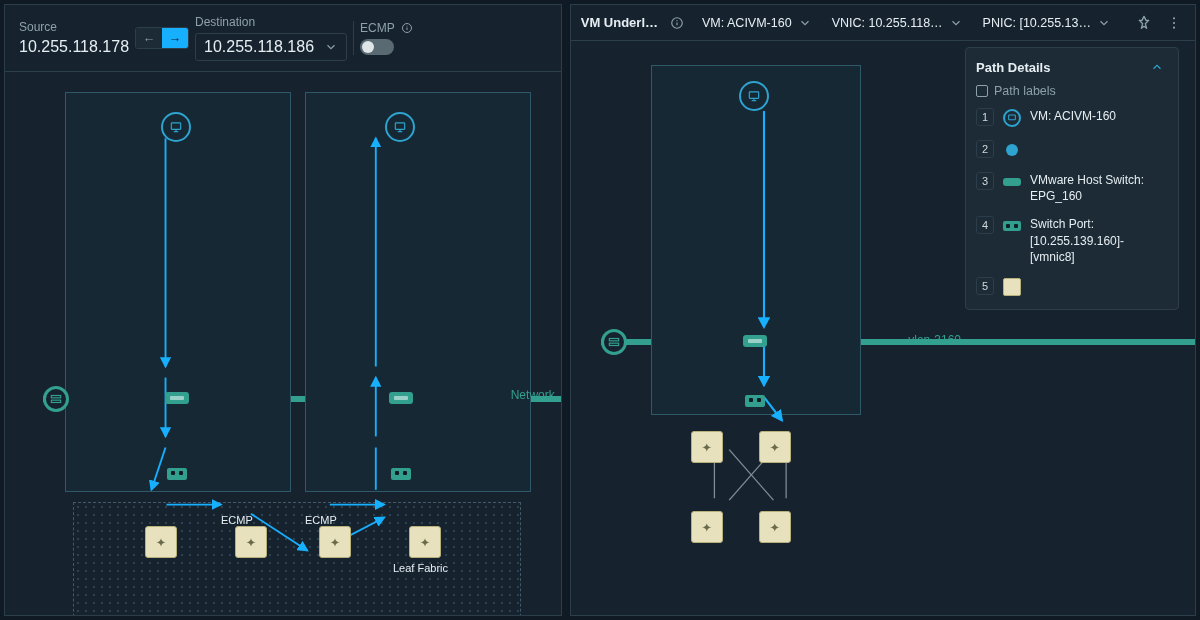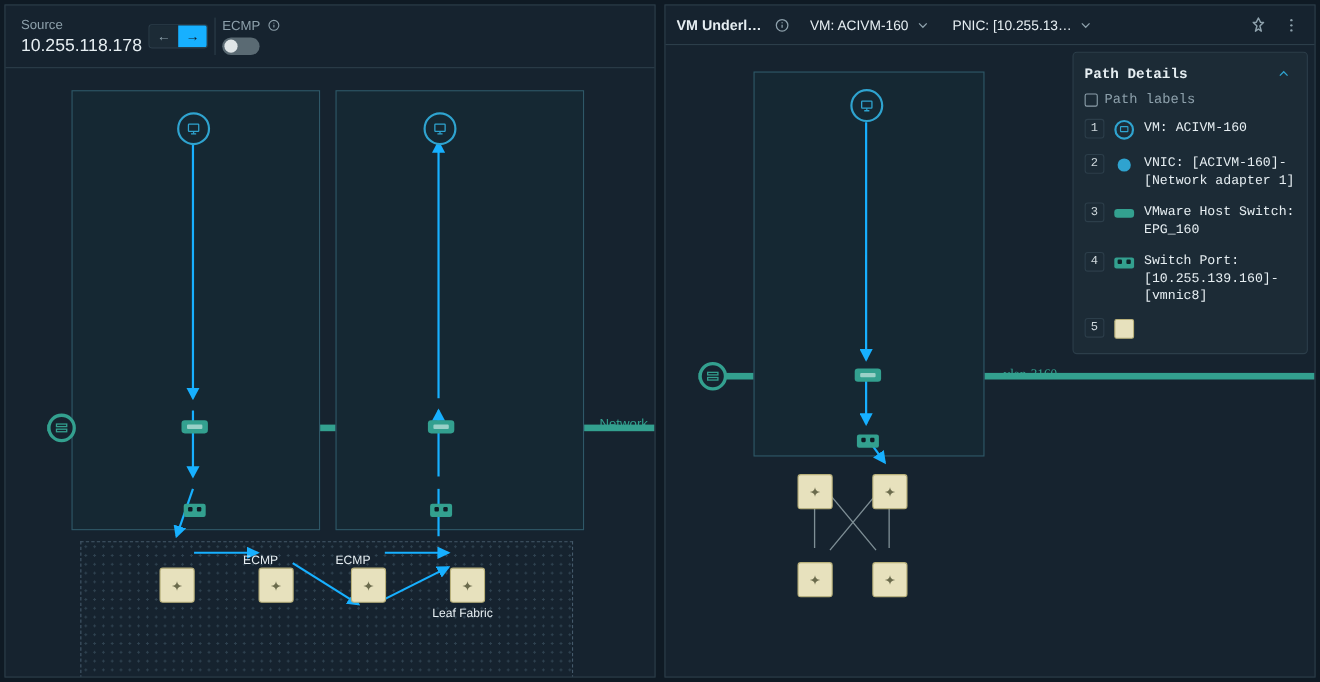--- a/index.html
+++ b/index.html
@@ -84,23 +84,23 @@
     background-size:8px 8px; background-position:0 0;
   }
   .node-text{position:absolute;font-size:11px;color:#e6eef2;white-space:nowrap;z-index:4;}
   svg.links{position:absolute;inset:0;width:100%;height:100%;z-index:2;pointer-events:none;}
   .link{stroke:var(--accent-strong);stroke-width:2;fill:none;}
   .link-gray{stroke:#7f8f96;stroke-width:1.2;fill:none;}
   .arrow{fill:var(--accent-strong);}
 
   
   .details{
-    position:absolute; right:6px; top:6px; width:214px;
+    position:absolute; right:16px; top:6px; width:214px;
     border:1px solid var(--border); border-radius:4px; background:var(--bg-panel-2);
-    z-index:10; padding:8px 10px 12px 10px;font-family:Liberation Mono, monospace;
+    z-index:10; padding:8px 10px 12px 10px;
   }
   .details-header{display:flex;align-items:center;justify-content:space-between;margin-bottom:6px;}
   .details-title{font-weight:600;color:#e6eef2;font-size:13px;}
   .chk-row{display:flex;align-items:center;gap:6px;color:var(--muted);margin-bottom:10px;}
   .chk{width:12px;height:12px;border:1.5px solid var(--muted);border-radius:2px;}
   .step{display:flex;gap:8px;margin-bottom:12px;align-items:flex-start;}
   .step-num{
     width:18px;height:18px;border:1px solid var(--border);border-radius:3px;
     display:flex;align-items:center;justify-content:center;font-size:11px;color:var(--text);
   }
@@ -124,20 +124,29 @@
   <div class="panel">
 
     <div class="controls">
       <div class="ctl-col">
         <span class="ctl-label">Source</span>
         <span class="ctl-value">10.255.118.178</span>
       </div>
       <div class="seg">
         <div>←</div>
         <div class="active">→</div>
+      </div>
+      <div class="ctl-col">
+        <span class="ctl-label">Destination</span>
+        <div class="dest-box">
+          <span class="ctl-value">10.255.118.186</span>
+          <svg class="chev" viewBox="0 0 24 24" fill="none" stroke="currentColor" stroke-width="2" style="color:var(--muted)">
+              <polyline points="6 9 12 15 18 9"></polyline>
+            </svg>
+        </div>
       </div>
       <div class="vsep"></div>
       <div class="ctl-col">
         <span class="ctl-label" style="display:flex;align-items:center;gap:6px;">
           <span>ECMP</span>
           <svg width="12" height="12" viewBox="0 0 24 24" fill="none" stroke="currentColor" stroke-width="2" style="color:var(--muted)">
               <circle cx="12" cy="12" r="9"></circle>
               <line x1="12" y1="11" x2="12" y2="16"></line>
               <circle cx="12" cy="8" r="1" fill="currentColor" stroke="none"></circle>
             </svg>
@@ -224,20 +233,26 @@
             <circle cx="12" cy="8" r="1" fill="currentColor" stroke="none"></circle>
           </svg>
       </span>
       <div class="header-drop">
         <span class="lbl">VM: ACIVM-160</span>
         <svg class="chev" viewBox="0 0 24 24" fill="none" stroke="currentColor" stroke-width="2" style="color:var(--muted)">
             <polyline points="6 9 12 15 18 9"></polyline>
           </svg>
       </div>
       <div class="header-drop">
+        <span class="lbl">VNIC: 10.255.118…</span>
+        <svg class="chev" viewBox="0 0 24 24" fill="none" stroke="currentColor" stroke-width="2" style="color:var(--muted)">
+            <polyline points="6 9 12 15 18 9"></polyline>
+          </svg>
+      </div>
+      <div class="header-drop">
         <span class="lbl">PNIC: [10.255.13…</span>
         <svg class="chev" viewBox="0 0 24 24" fill="none" stroke="currentColor" stroke-width="2" style="color:var(--muted)">
             <polyline points="6 9 12 15 18 9"></polyline>
           </svg>
       </div>
       <div class="spacer"></div>
       <span class="pin-icon iconbtn">
         <svg width="16" height="16" viewBox="0 0 24 24" fill="none" stroke="currentColor" stroke-width="2">
             <path d="M12 2l3 6h4l-5 5 2 7-4-3-4 3 2-7-5-5h4z" stroke-linejoin="round"></path>
           </svg>
@@ -253,21 +268,21 @@
 
     <div class="topo-wrap">
 
       <div class="common-band" style="top:298px;left:30px;"></div>
       <div class="common-badge" style="top:288px;left:30px;">
         <svg width="14" height="14" viewBox="0 0 24 24" fill="none" stroke="currentColor" stroke-width="2">
             <rect x="4" y="6" width="16" height="4"></rect>
             <rect x="4" y="14" width="16" height="4"></rect>
           </svg>
       </div>
-      <span class="common-label" style="right:234px;top:292px;font-family:Liberation Serif, serif;">vlan-3160</span>
+      <span class="common-label" style="right:234px;top:292px;">vlan-3160</span>
 
       <div class="domain-box" style="left:80px;top:24px;width:210px;height:350px;"></div>
 
       <div class="host-icon" style="left:168px;top:40px;">
         <svg width="14" height="14" viewBox="0 0 24 24" fill="none" stroke="currentColor" stroke-width="2">
             <rect x="4" y="5" width="16" height="11" rx="1"></rect>
             <line x1="8" y1="20" x2="16" y2="20"></line>
             <line x1="12" y1="16" x2="12" y2="20"></line>
           </svg>
       </div>
@@ -318,21 +333,20 @@
                 </svg>
               </div>
             </div>
           <div class="step-text">VM: ACIVM-160</div>
         </div>
         <div class="step">
           <div class="step-num">2</div>
           <div class="step-icon">
               <div class="ic-dot"></div>
             </div>
-          <div class="step-text">VNIC: [ACIVM-160]-[Network adapter 1]</div>
         </div>
         <div class="step">
           <div class="step-num">3</div>
           <div class="step-icon">
               <div class="ic-hsw"></div>
             </div>
           <div class="step-text">VMware Host Switch: EPG_160</div>
         </div>
         <div class="step">
           <div class="step-num">4</div>

